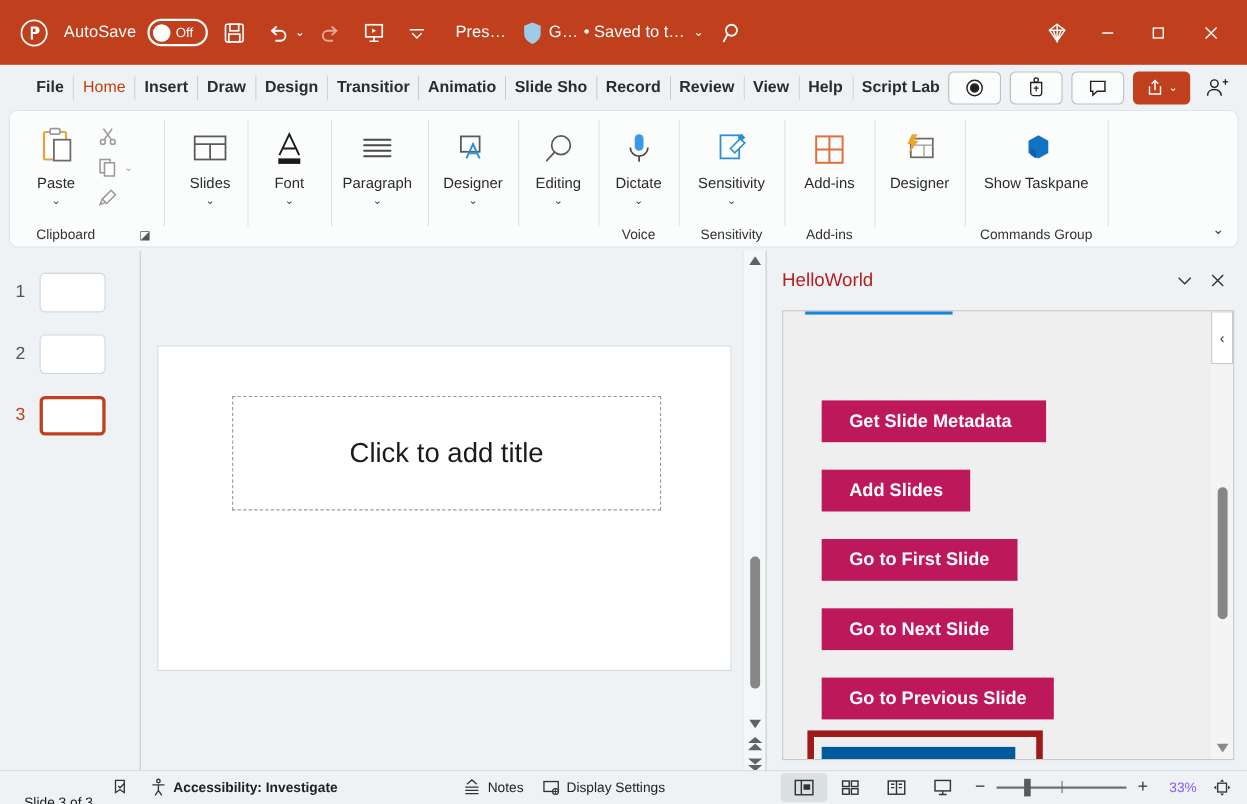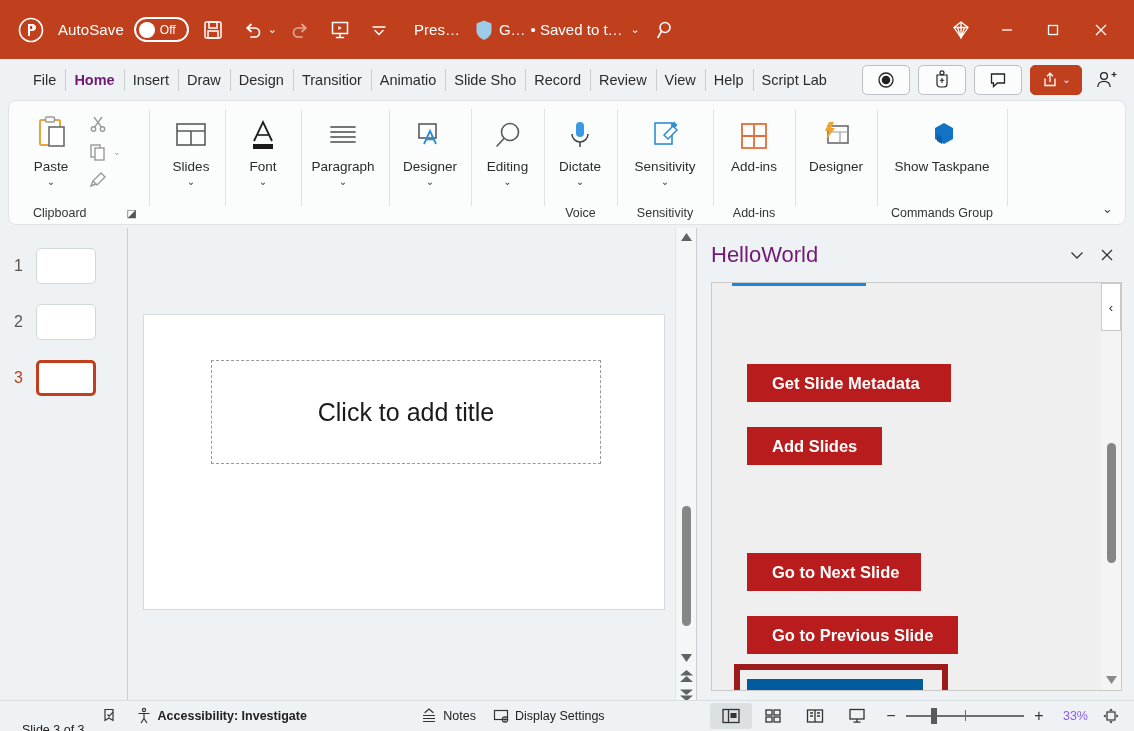--- a/index.html
+++ b/index.html
@@ -50,28 +50,28 @@
   .wbtn.close { width: 50px; margin-right: 8px; }
 
   
   .tabrow {
     position: absolute; left: 0; top: 59px; width: 1134px; height: 41px;
     background: #eef2f4; display: flex; align-items: center;
   }
   .tab {
     font-size: 14.5px; color: #2b2b2b; padding: 0 9px; height: 30px;
     display: flex; align-items: center; cursor: pointer; position: relative;
-    white-space: nowrap; overflow: hidden;
+    white-space: nowrap; overflow: hidden; font-weight: bold;
   }
   .tab.first { margin-left: 24px; }
   .tab + .tab::before {
     content: ""; position: absolute; left: 0; top: 4px; bottom: 4px;
     width: 1px; background: #c8cdd0;
   }
-  .tab.active { font-weight: bold; color: #701a75; }
+  .tab.active { font-weight: normal; color: #c2410c; }
   .tab.active::after {
     content: ""; position: absolute; left: 8px; right: 8px; bottom: -6px;
     height: 2.5px; background: #C0401E;
   }
   .tabrow-right { margin-left: auto; display: flex; align-items: center; gap: 8px; padding-right: 10px; }
   .pillbtn {
     width: 48px; height: 30px; border: 1px solid #b9bfc3; border-radius: 5px;
     background: #fbfcfc; display: flex; align-items: center; justify-content: center;
     cursor: pointer;
   }
@@ -158,32 +158,32 @@
     position: absolute; left: 6px; width: 9px; top: 260px; height: 120px;
     background: #868686; border-radius: 5px; cursor: pointer;
   }
 
   
   .taskpane {
     position: absolute; left: 696px; top: 228px; width: 438px; height: 475px;
     background: #eef2f4; border-left: 1px solid #c9ced1;
   }
   .tp-head { display: flex; align-items: center; height: 54px; padding: 0 12px 0 14px; }
-  .tp-title { font-size: 22px; color: #701a75; font-weight: 400; }
+  .tp-title { font-size: 17px; color: #b91c1c; font-weight: 400; }
   .tp-head-btn {
     width: 30px; height: 30px; display: flex; align-items: center; justify-content: center;
     cursor: pointer; color: #333;
   }
   .tp-body {
     position: absolute; left: 14px; top: 54px; right: 12px; bottom: 12px;
     background: #efefef; border: 1px solid #c9c9c9; overflow: hidden;
   }
   .tp-accent { position: absolute; left: 20px; top: 0; width: 134px; height: 3px; background: #1a86d8; }
   .tp-btn {
-    position: absolute; left: 35px; height: 38px; background: #b91c1c; color: #fff;
+    position: absolute; left: 35px; height: 38px; background: #be185d; color: #fff;
     font-size: 16.5px; font-weight: bold; display: flex; align-items: center;
     padding-left: 25px; cursor: pointer; border: none;
   }
   .tp-btn.pressed { background: #005A9E; }
   .tp-scroll {
     position: absolute; right: 0; top: 0; bottom: 0; width: 20px; background: #f4f4f4;
   }
   .tp-collapse {
     position: absolute; right: 0; top: 0; width: 20px; height: 48px; background: #fff;
     border: 1px solid #c9c9c9; display: flex; align-items: center; justify-content: center;
@@ -499,21 +499,21 @@
           <div class="bl">Editing</div>
           <div class="chev">⌄</div>
         </div>
       </div>
       <div class="rlabel">
           <span></span>
         </div>
     </div>
 
     <div class="rgroup" style="width:73px">
-      <div class="rrow" style="">
+      <div class="rrow" style="justify-content:center">
         <div class="bigbtn" style="width:68px">
           <div class="ic">
             <svg width="34" height="34" viewBox="0 0 34 34" fill="none">
               <rect x="13" y="3" width="8" height="15" rx="4" fill="#3b9ae1"></rect>
               <path d="M9 15a8 8 0 0016 0" stroke="#4a4a4a" stroke-width="1.6"></path>
               <path d="M17 23v5" stroke="#4a4a4a" stroke-width="1.6"></path>
             </svg>
           </div>
           <div class="bl">Dictate</div>
           <div class="chev">⌄</div>
@@ -665,20 +665,21 @@
             </svg>
         </div>
       </div>
     </div>
 
     <div class="tp-body">
       <div class="tp-accent"></div>
 
       <button class="tp-btn" style="top:81px;width:204px">Get Slide Metadata</button>
       <button class="tp-btn" style="top:144px;width:135px">Add Slides</button>
+      <button class="tp-btn" style="top:207px;width:178px">Go to First Slide</button>
       <button class="tp-btn" style="top:270px;width:174px">Go to Next Slide</button>
       <button class="tp-btn" style="top:333px;width:211px">Go to Previous Slide</button>
       <button class="tp-btn pressed" style="top:396px;width:176px">Go to Last Slide</button>
 
       <div class="highlight-box" style="left:22px;top:381px;width:214px;height:70px"></div>
 
       <div class="tp-scroll">
         <div class="tp-collapse">‹</div>
         <div class="tp-sthumb"></div>
         <div class="tp-sdown">

